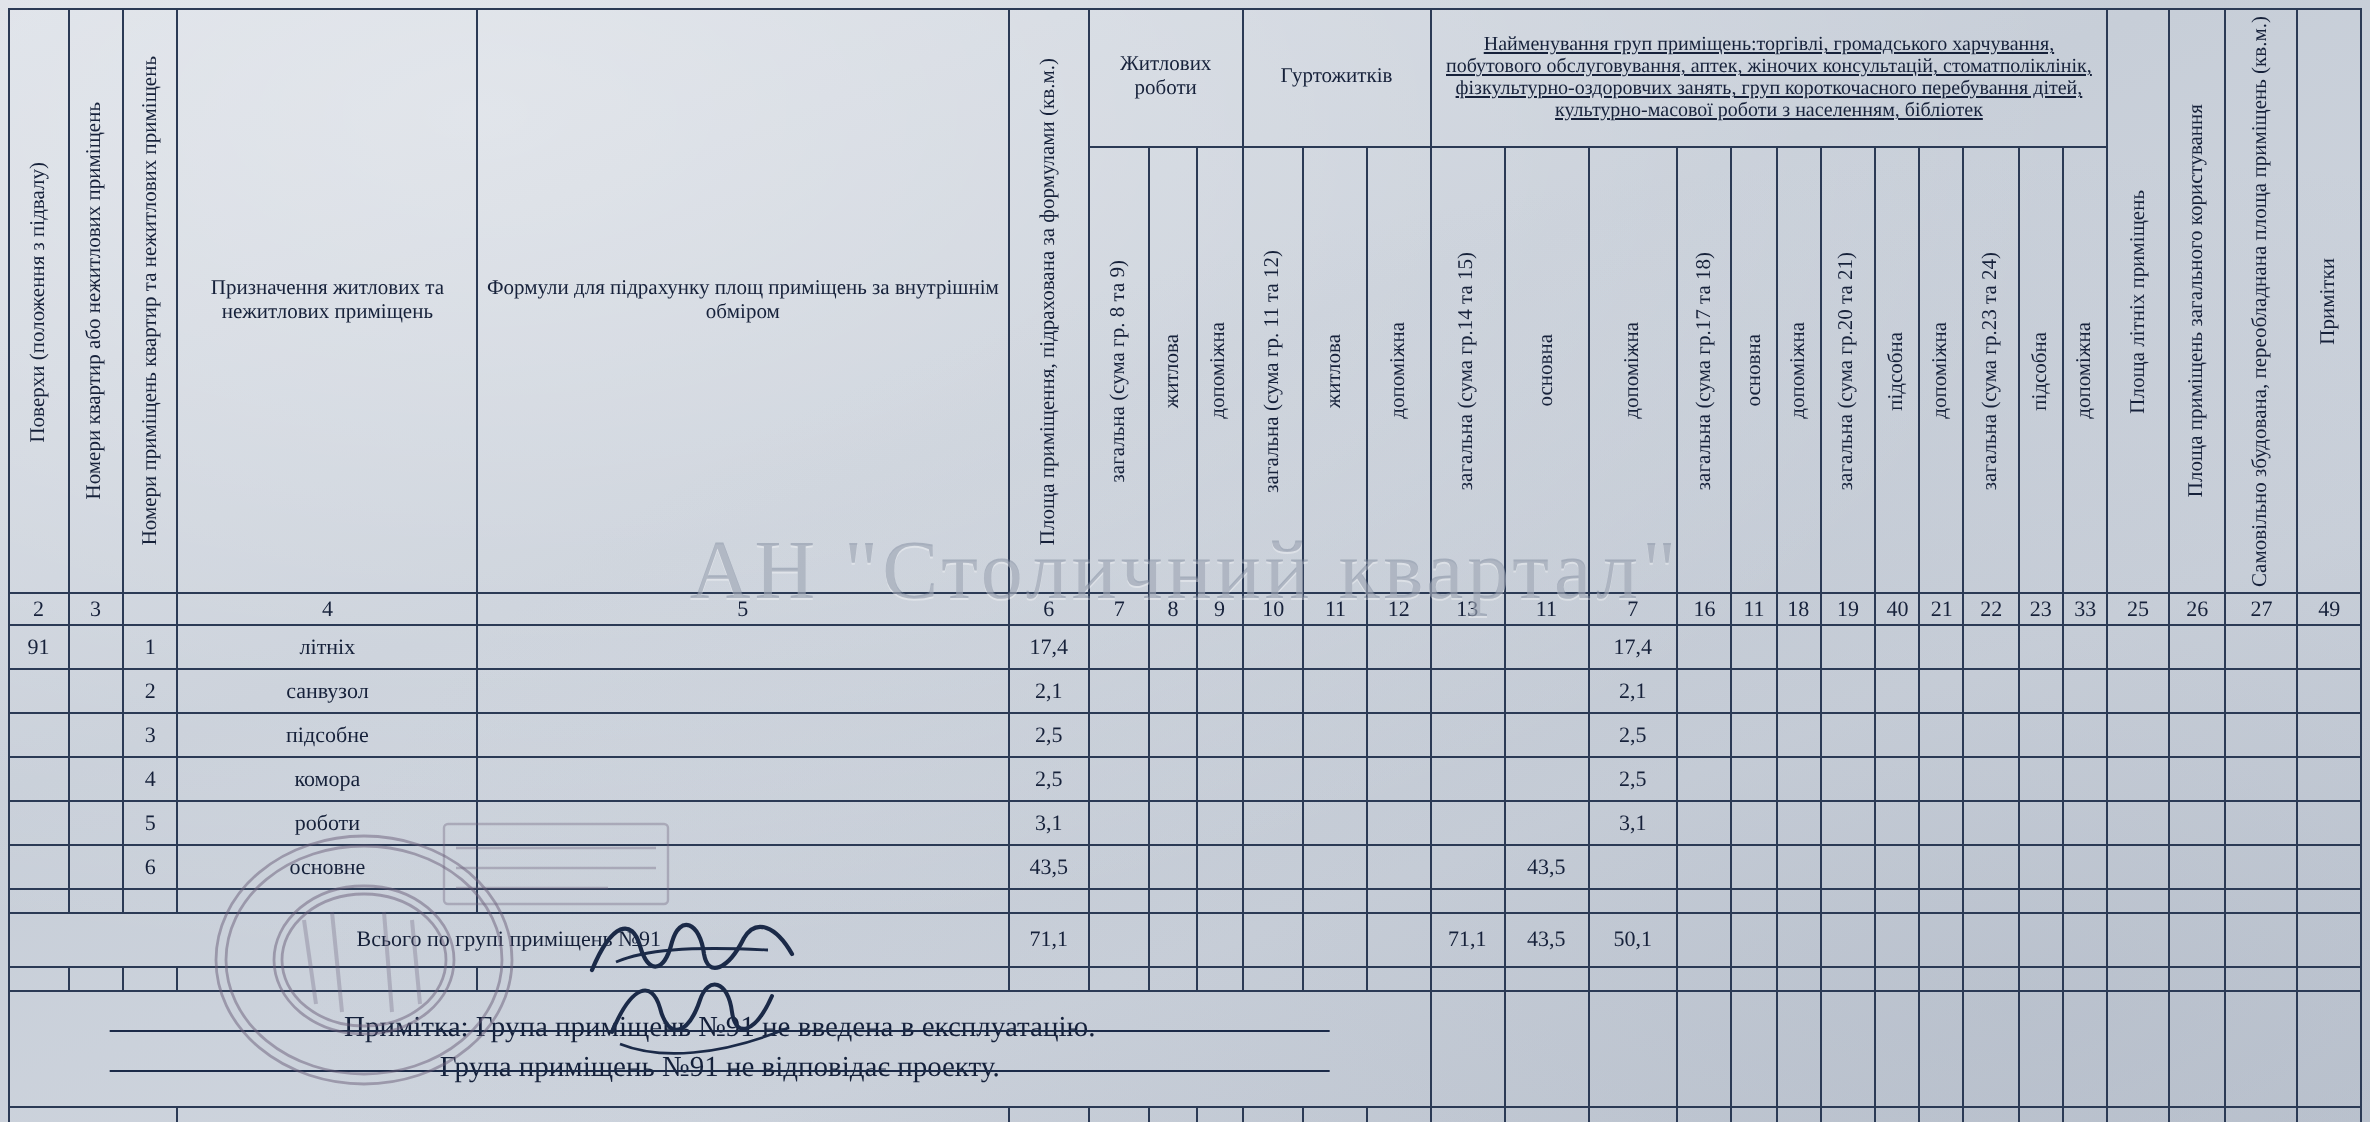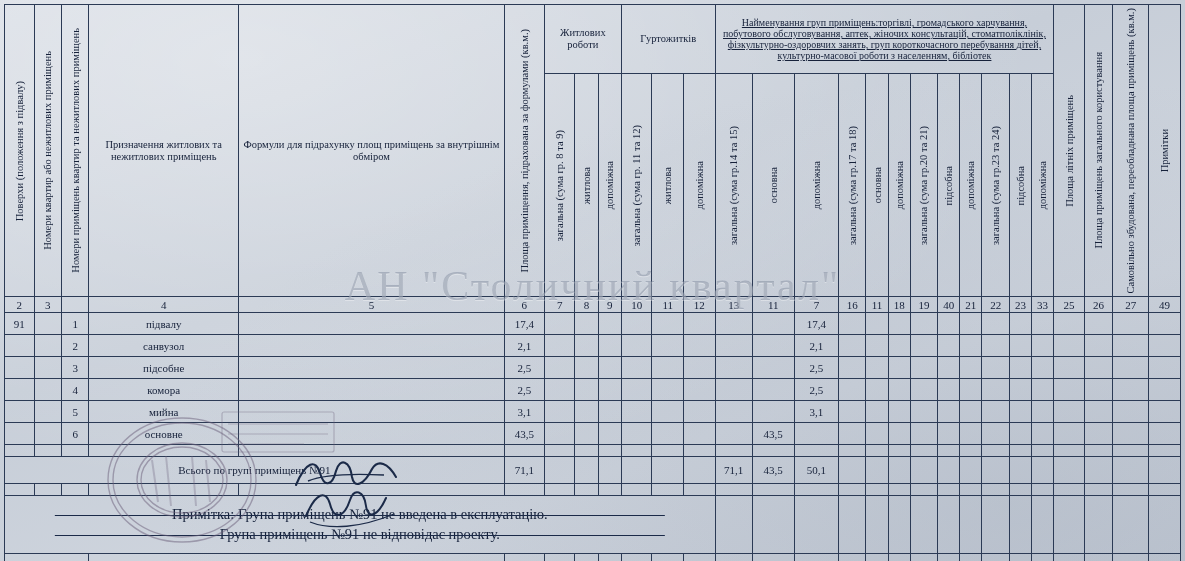--- a/index.html
+++ b/index.html
@@ -390,21 +390,21 @@
       <td>25</td>
       <td>26</td>
       <td>27</td>
       <td>49</td>
     </tr>
 
     <tr class="datarow">
       <td>91</td>
       <td></td>
       <td>1</td>
-      <td class="nameCell">підвалу</td>
+      <td class="nameCell">літніх</td>
       <td></td>
       <td>17,4</td>
       <td></td>
           <td></td>
           <td></td>
       <td></td>
           <td></td>
           <td></td>
       <td></td>
           <td></td>
@@ -514,21 +514,21 @@
       <td></td>
           <td></td>
           <td></td>
           <td></td>
     </tr>
 
     <tr class="datarow">
       <td></td>
       <td></td>
       <td>5</td>
-      <td class="nameCell">мийна</td>
+      <td class="nameCell">роботи</td>
       <td></td>
       <td>3,1</td>
       <td></td>
           <td></td>
           <td></td>
       <td></td>
           <td></td>
           <td></td>
       <td></td>
           <td></td>

